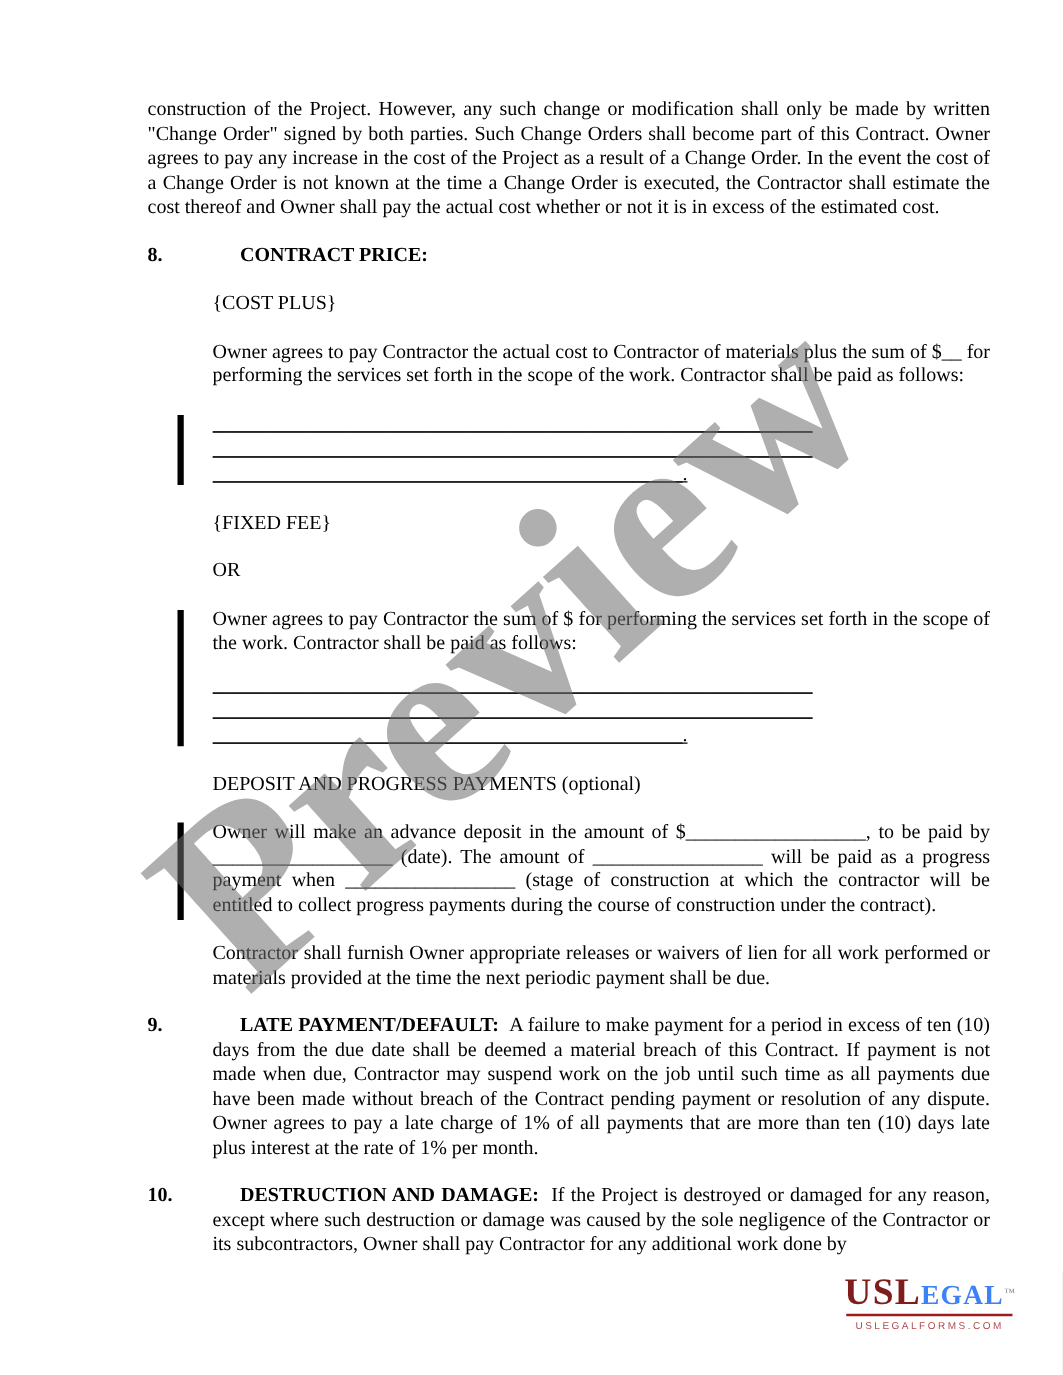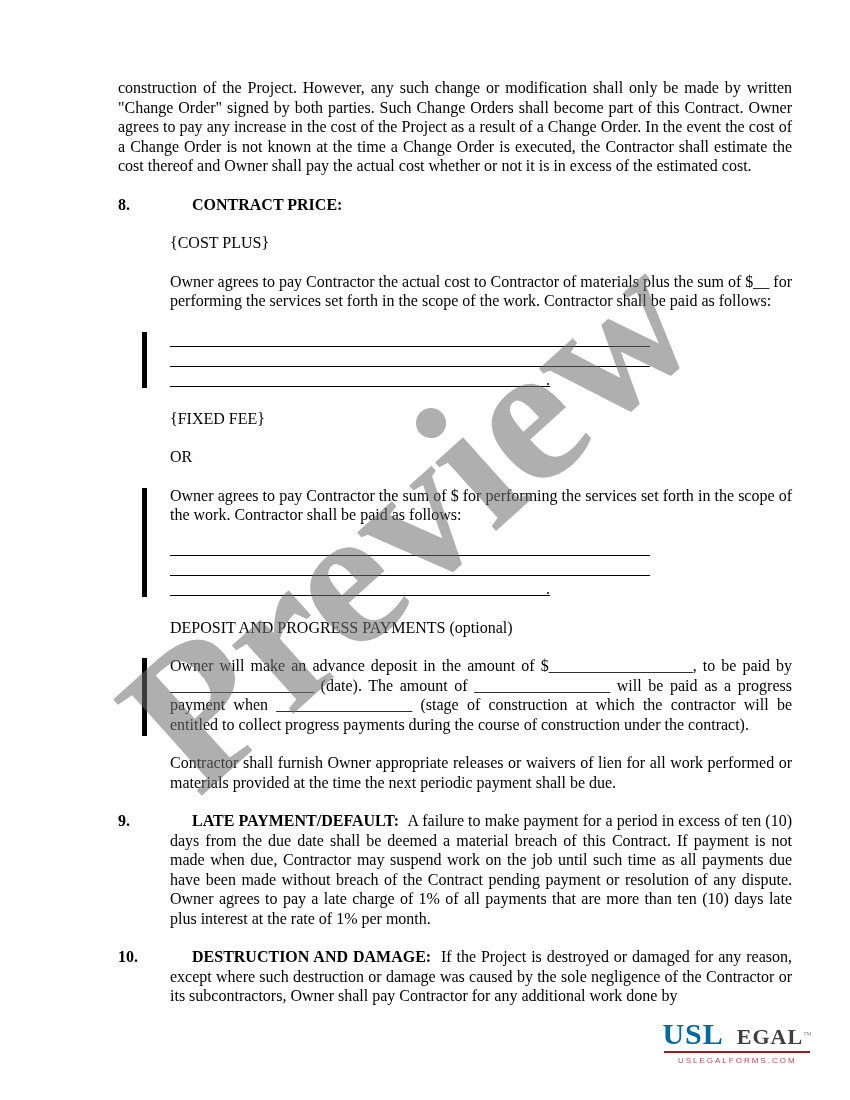--- a/index.html
+++ b/index.html
@@ -121,18 +121,18 @@
     <div class="numbered">
       <span class="num-col">10.</span>
       <div class="body-col">
         <p><span class="bold">DESTRUCTION AND DAMAGE:</span>&nbsp;&nbsp;<span>If the Project is destroyed or damaged for any reason, except where such destruction or damage was caused by the sole negligence of the Contractor or its subcontractors, Owner shall pay Contractor for any additional work done by</span></p>
       </div>
     </div>
 
   </div>
 
   <div class="logo">
-    <div class="logo-word"><span class="logo-big" style="color: #0369a1;">USL</span><span class="logo-small" style="color: #404040; margin-left: 13px;">EGAL</span><span class="logo-tm">™</span></div>
+    <div class="logo-word"><span class="logo-big" style="color: #7f1d1d;">USL</span><span class="logo-small" style="color: #3b82f6;">EGAL</span><span class="logo-tm">™</span></div>
     <div class="logo-rule" style="background: rgb(155, 27, 31);"></div>
     <div class="logo-tagline">USLEGALFORMS.COM</div>
   </div>
 
 </div>
 
 </body></html>

